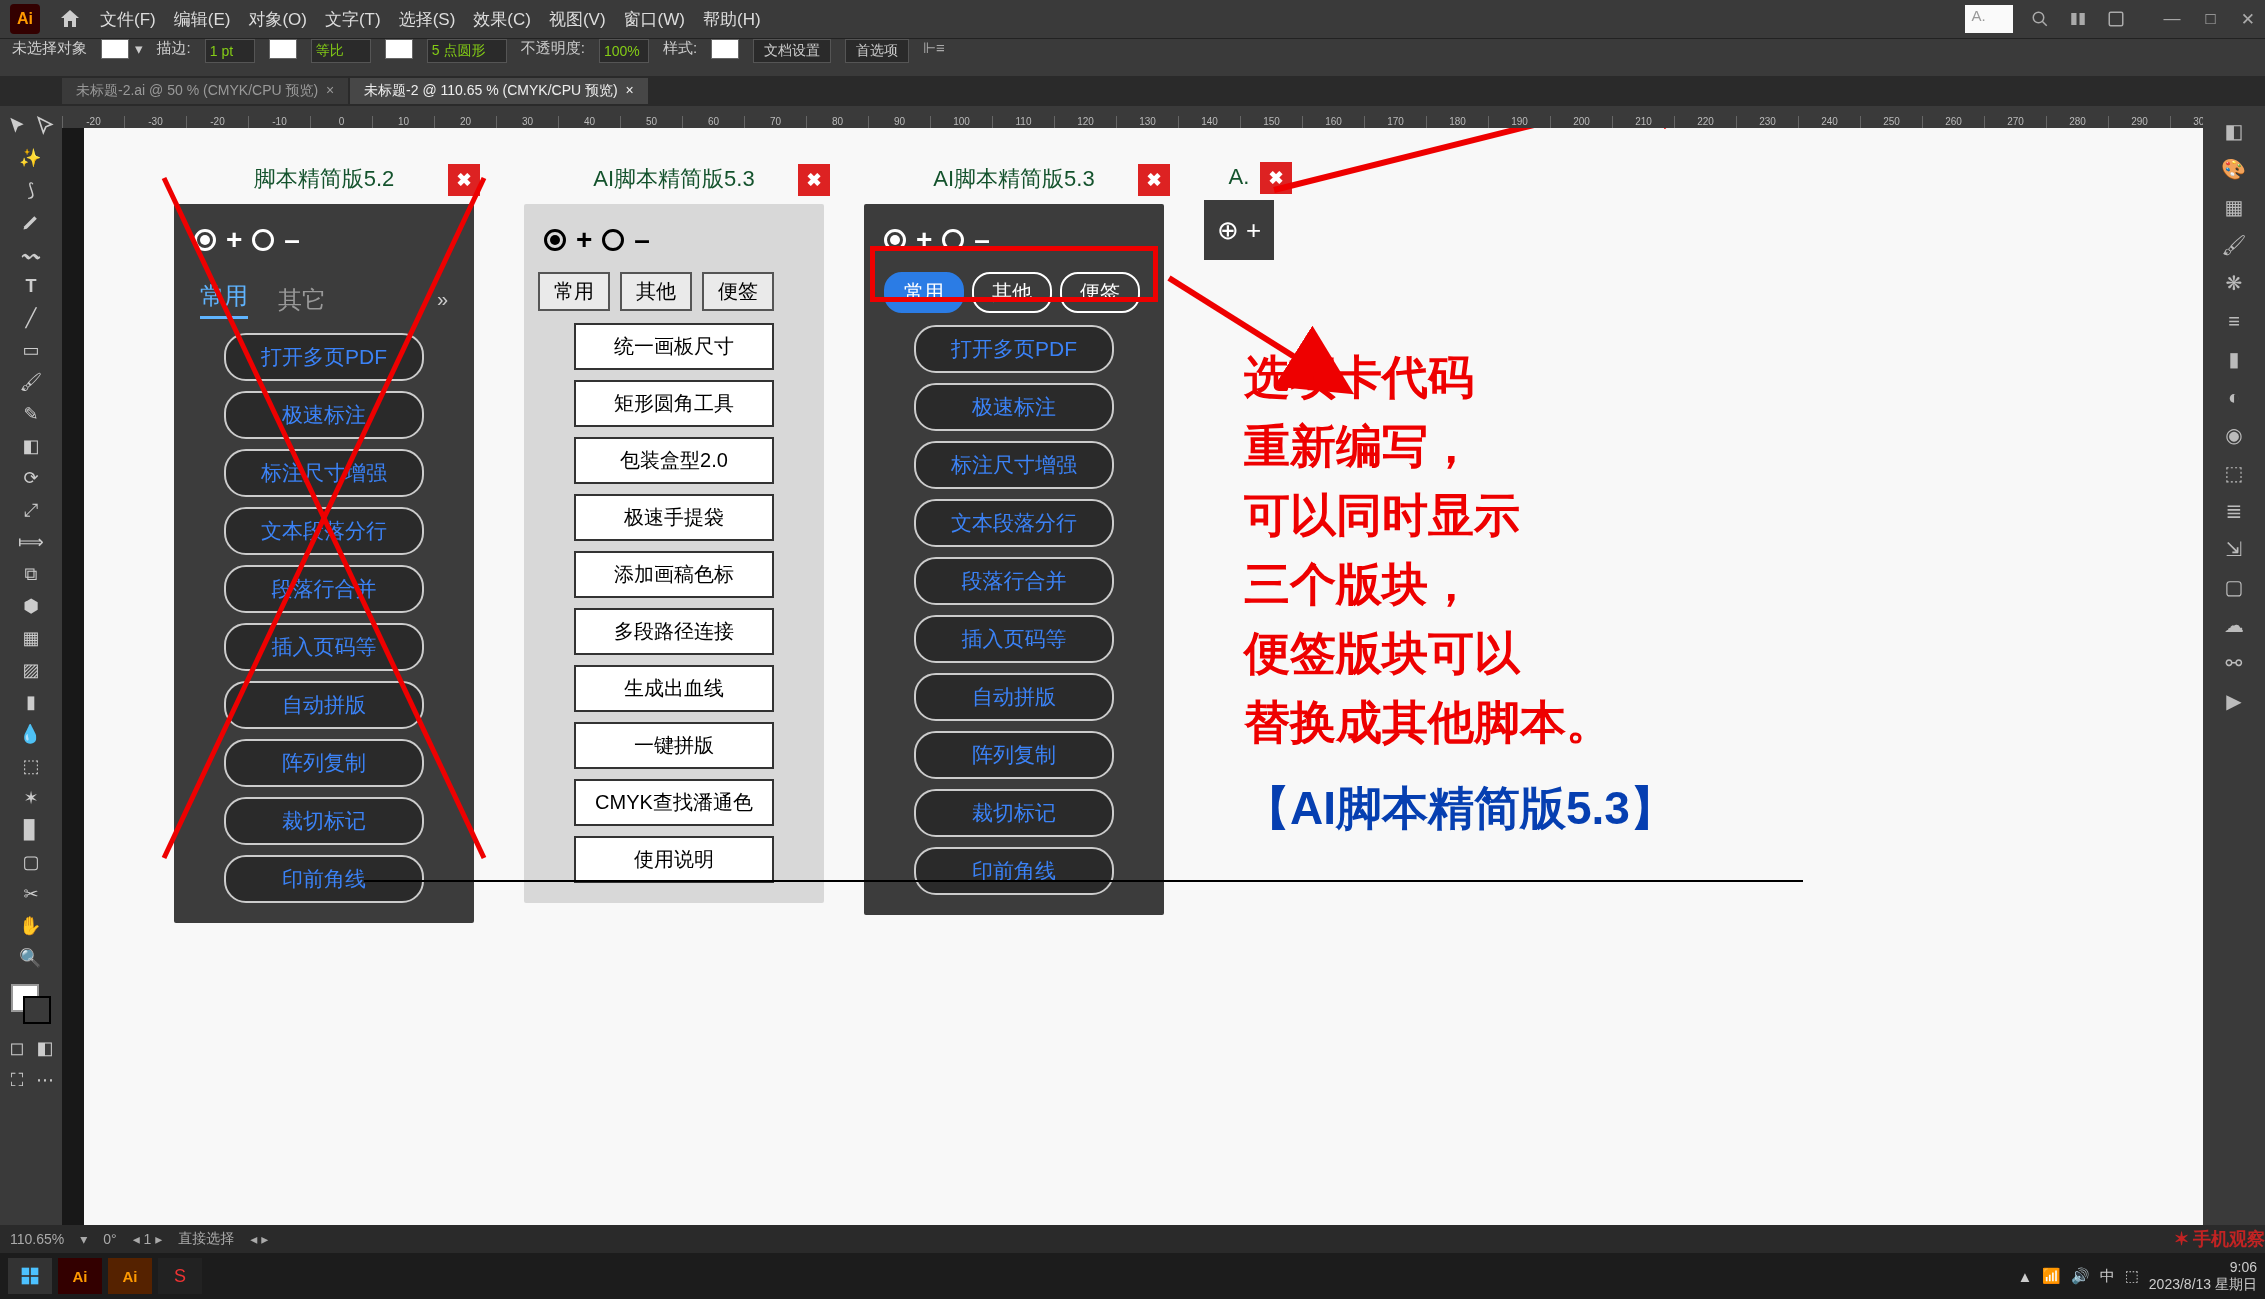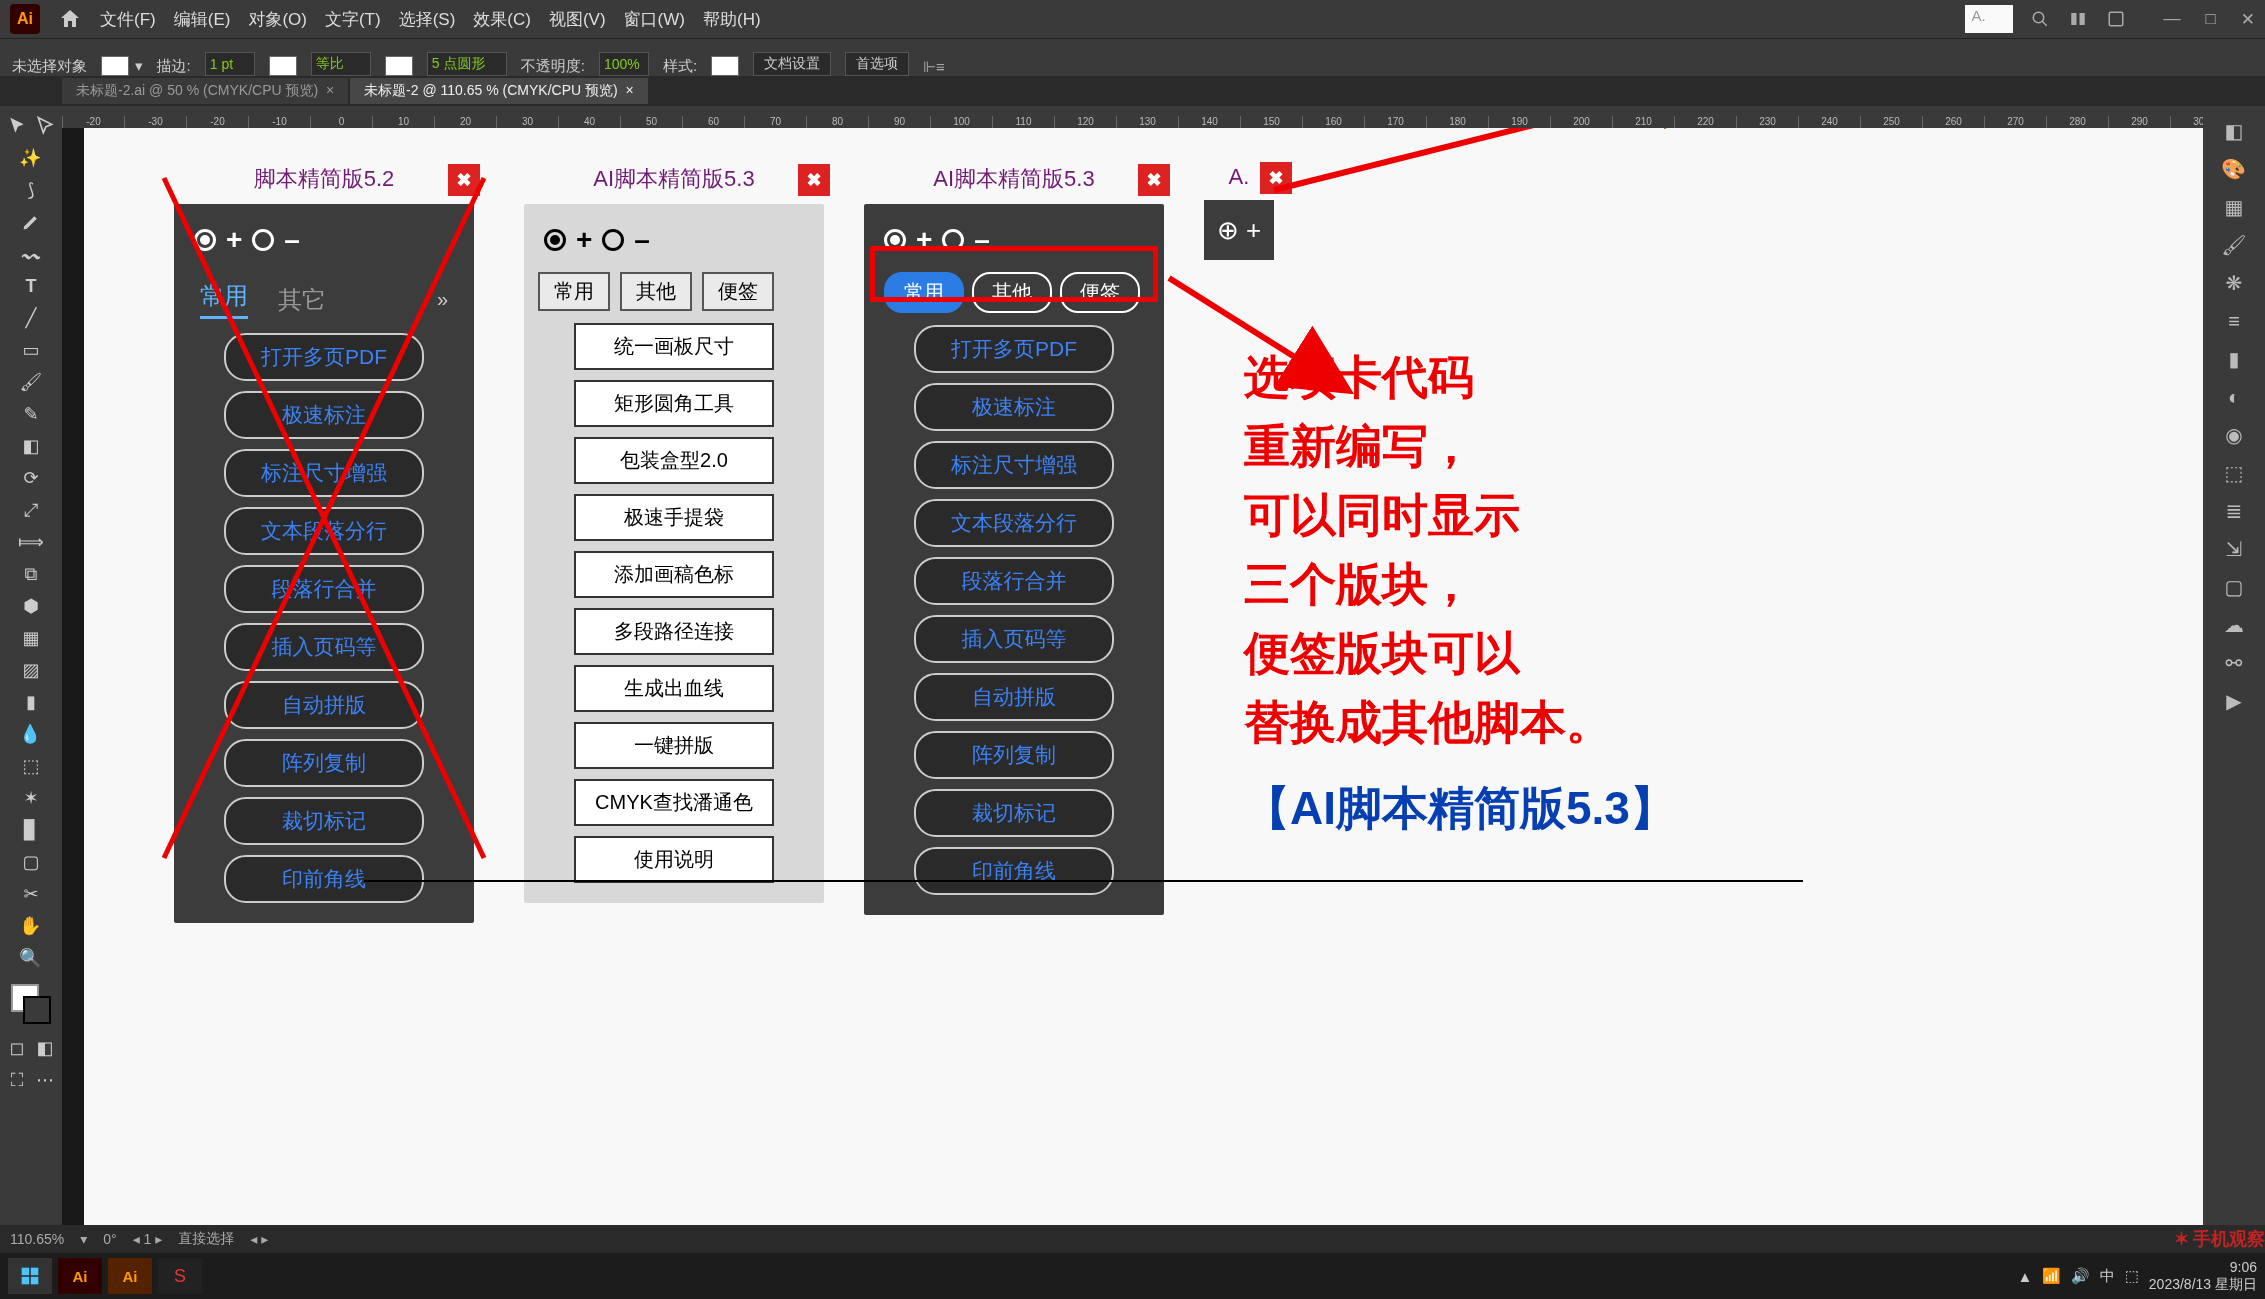--- a/index.html
+++ b/index.html
@@ -9,21 +9,21 @@
 .menubar { height: 38px; background: #3a3a3a; display: flex; align-items: center; padding: 0 10px; color: #ddd; font-size: 17px; gap: 18px; }
 .ai-logo { width: 30px; height: 30px; background: #330000; color: #ff9a00; display: flex; align-items: center; justify-content: center; font-weight: bold; font-size: 16px; border-radius: 4px; }
 .home-icon { width: 24px; height: 24px; color: #ccc; }
 .menu-spacer { flex: 1; }
 .search-box-top { width: 48px; height: 28px; background: #fafafa; color: #999; padding: 2px 6px; font-size: 15px; }
 .top-icons { display: flex; gap: 20px; align-items: center; color: #aaa; }
 .top-icon { width: 18px; height: 18px; }
 .win-controls { display: flex; gap: 25px; color: #aaa; margin-left: 20px; }
 
 
-.optbar { height: 38px; background: #3a3a3a; border-top: 1px solid #222; display: flex; align-items: flex-end; padding: 0 12px; color: #ccc; font-size: 15px; gap: 14px; }
+.optbar { height: 38px; background: #3a3a3a; border-top: 1px solid #222; display: flex; align-items: flex-start; padding: 0 12px; color: #ccc; font-size: 15px; gap: 14px; }
 .opt-field { display: flex; align-items: center; gap: 6px; }
 .opt-input { width: 50px; height: 24px; background: #2a2a2a; border: 1px solid #555; color: #84cc16; padding: 0 4px; font-size: 14px; }
 .opt-swatch { width: 28px; height: 20px; background: #fff; border: 1px solid #666; }
 .opt-btn { padding: 2px 10px; background: #2a2a2a; border: 1px solid #555; color: #ccc; font-size: 14px; }
 
 
 .tabbar { height: 30px; background: #2a2a2a; display: flex; align-items: center; padding-left: 62px; color: #999; font-size: 14px; }
 .doc-tab { padding: 4px 14px; background: #3a3a3a; margin-right: 2px; color: #999; }
 .doc-tab.active { background: #474747; color: #eee; }
 
@@ -41,21 +41,21 @@
 .canvas-wrap { flex: 1; background: #181818; position: relative; overflow: hidden; }
 .ruler-h { position: absolute; top: 0; left: 0; right: 0; height: 22px; background: #3a3a3a; color: #bbb; font-size: 10px; display: flex; align-items: flex-end; overflow: hidden; }
 .ruler-h span { flex: 0 0 62px; text-align: center; border-left: 1px solid #666; padding-bottom: 1px; }
 .canvas { position: absolute; top: 22px; left: 22px; right: 0; bottom: 0; background: #f8f8f8; overflow: hidden; }
 
 .right-panels { width: 62px; background: #3a3a3a; display: flex; flex-direction: column; align-items: center; gap: 8px; padding-top: 10px; }
 .panel-icon { width: 30px; height: 30px; display: flex; align-items: center; justify-content: center; color: #bbb; font-size: 20px; }
 
 
 .script-panel { position: absolute; display: flex; flex-direction: column; }
-.panel-title { background: transparent; color: #701a75; font-size: 22px; font-weight: 500; text-align: center; padding: 6px 0 10px; }
+.panel-title { background: transparent; color: #14532d; font-size: 22px; font-weight: 500; text-align: center; padding: 6px 0 10px; }
 .panel-close { position: absolute; top: 6px; right: -6px; width: 32px; height: 32px; background: #d22; color: #fff; display: flex; align-items: center; justify-content: center; font-size: 18px; font-weight: bold; }
 .panel-body { padding: 16px 14px 20px; border-radius: 2px; }
 .dark-body { background: #3c3c3c; }
 .light-body { background: #d8d8d8; }
 .radio-row { display: flex; align-items: center; gap: 10px; color: #fff; font-size: 28px; padding: 4px 6px 16px; font-weight: bold; }
 .light-body .radio-row { color: #000; }
 .radio { width: 22px; height: 22px; border-radius: 50%; border: 3px solid #fff; display: inline-block; position: relative; }
 .radio.on::after { content: ''; position: absolute; width: 10px; height: 10px; background: #fff; border-radius: 50%; top: 50%; left: 50%; transform: translate(-50%,-50%); }
 .light-body .radio { border-color: #000; }
 .light-body .radio.on::after { background: #000; }

